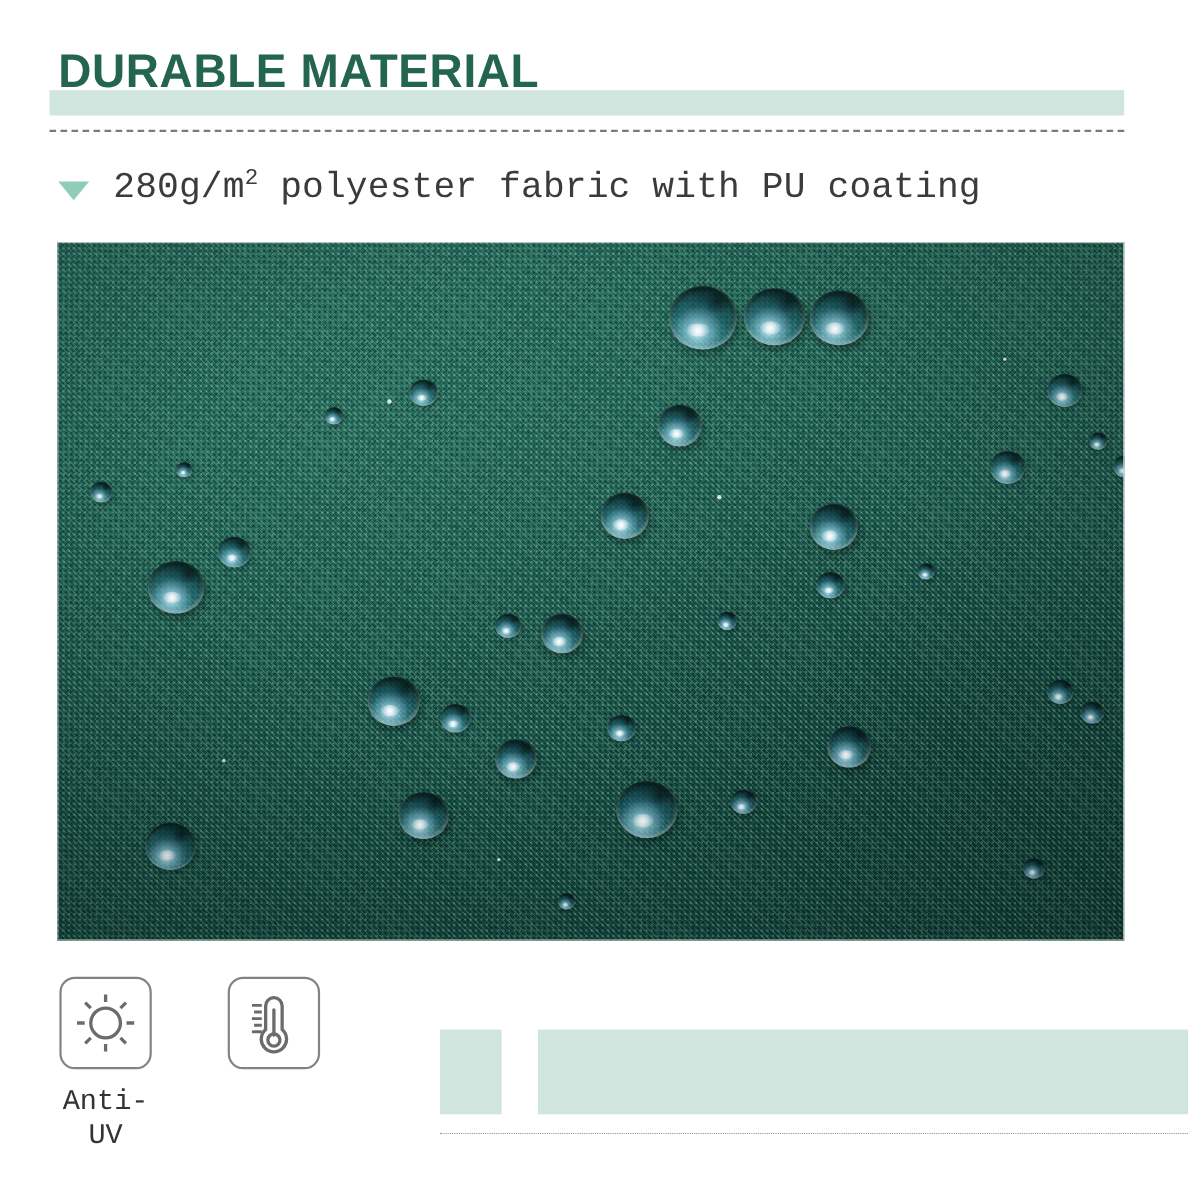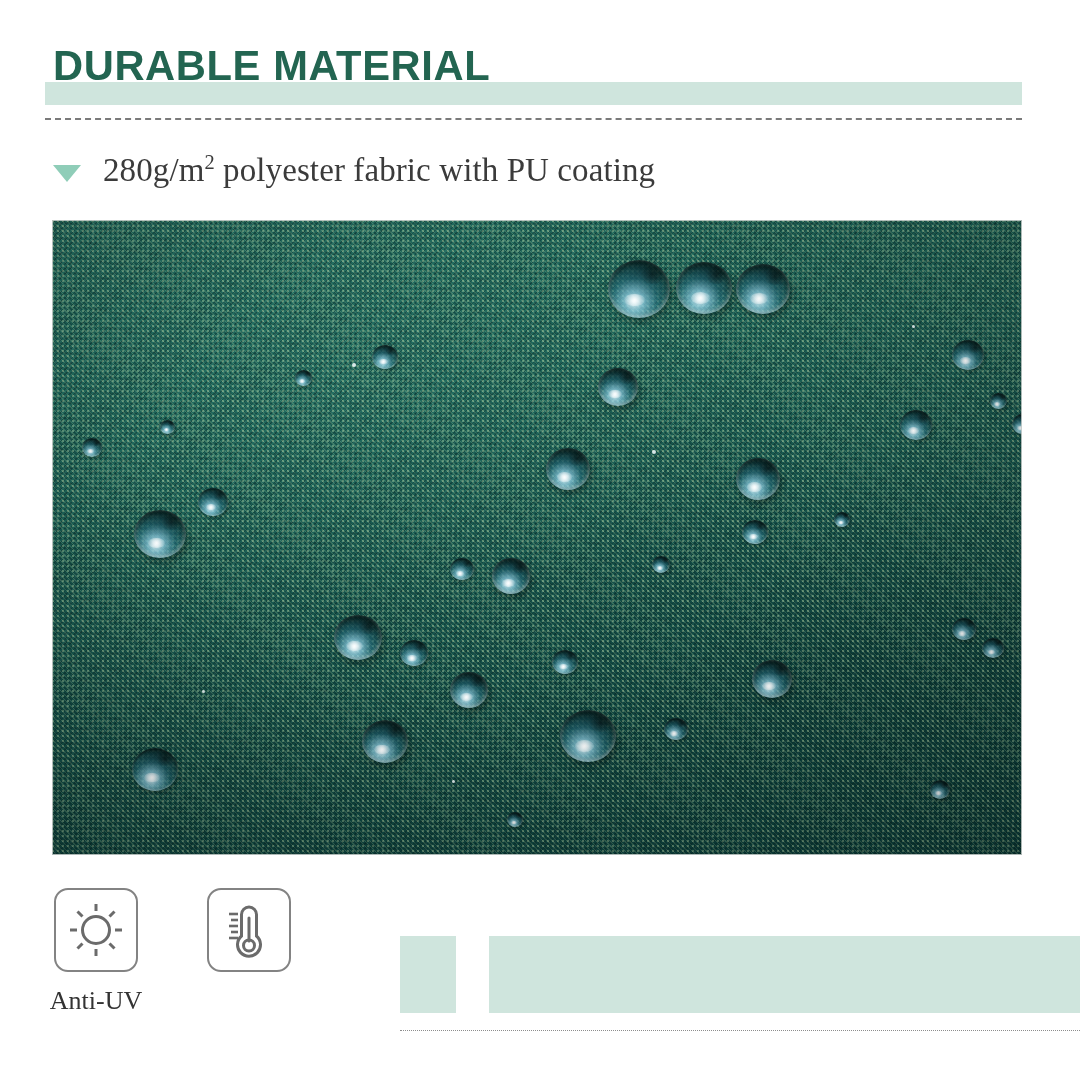--- a/index.html
+++ b/index.html
@@ -59,21 +59,21 @@
   }
   #bullet-triangle-icon {
     width: 0;
     height: 0;
     margin-top: 13px;
     border-left: 14px solid transparent;
     border-right: 14px solid transparent;
     border-top: 17px solid #8fcdb8;
   }
   #bullet-text {
-    font-family: Liberation Serif, serif;
+    font-family: Liberation Mono, monospace;
     font-size: 33px;
     color: #3b3b3b;
     line-height: 1.15;
     white-space: nowrap;
     letter-spacing: 0.1px;
   }
   #bullet-text sup {
     font-size: 0.62em;
     vertical-align: super;
     line-height: 0;
@@ -206,21 +206,21 @@
     height: 84px;
     border: 2px solid #838383;
     border-radius: 14px;
     box-sizing: border-box;
     display: flex;
     align-items: center;
     justify-content: center;
   }
   .feature-label {
     margin-top: 14px;
-    font-family: Liberation Serif, serif;
+    font-family: Liberation Mono, monospace;
     font-size: 26px;
     color: #333333;
     text-align: center;
     line-height: 1.18;
     white-space: pre-line;
   }
 
   
   #footer-block-small {
     position: absolute;

